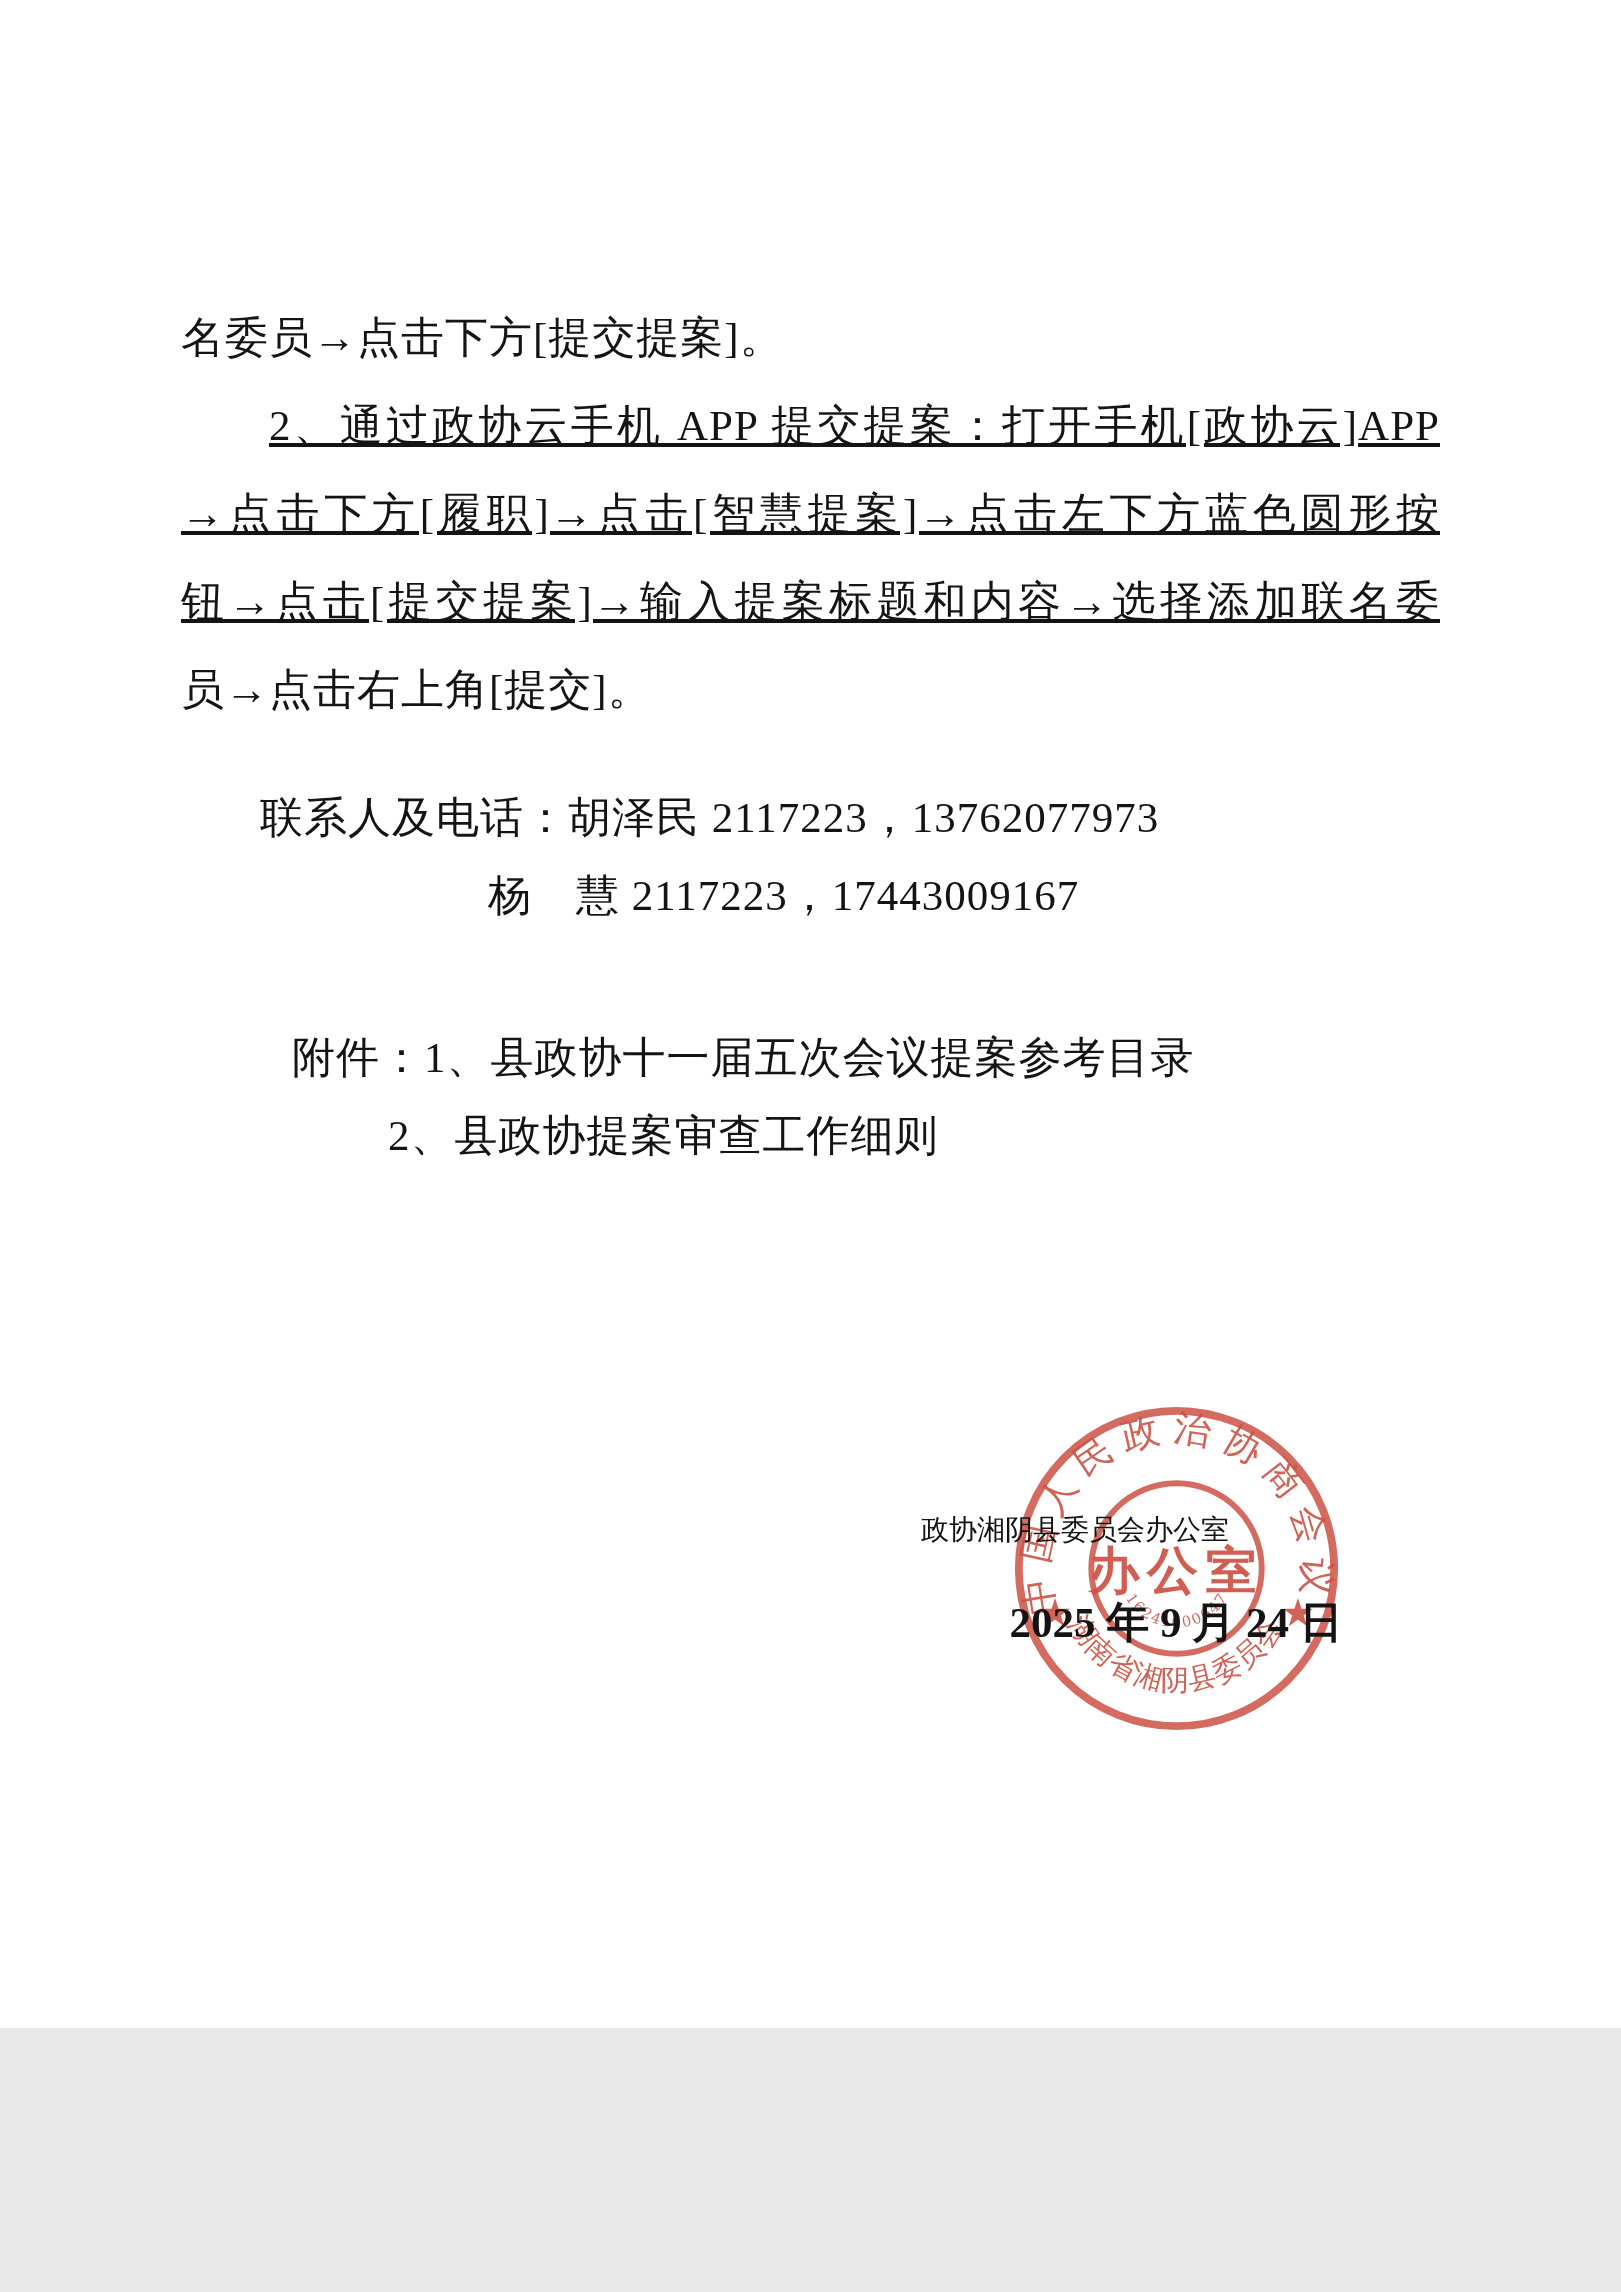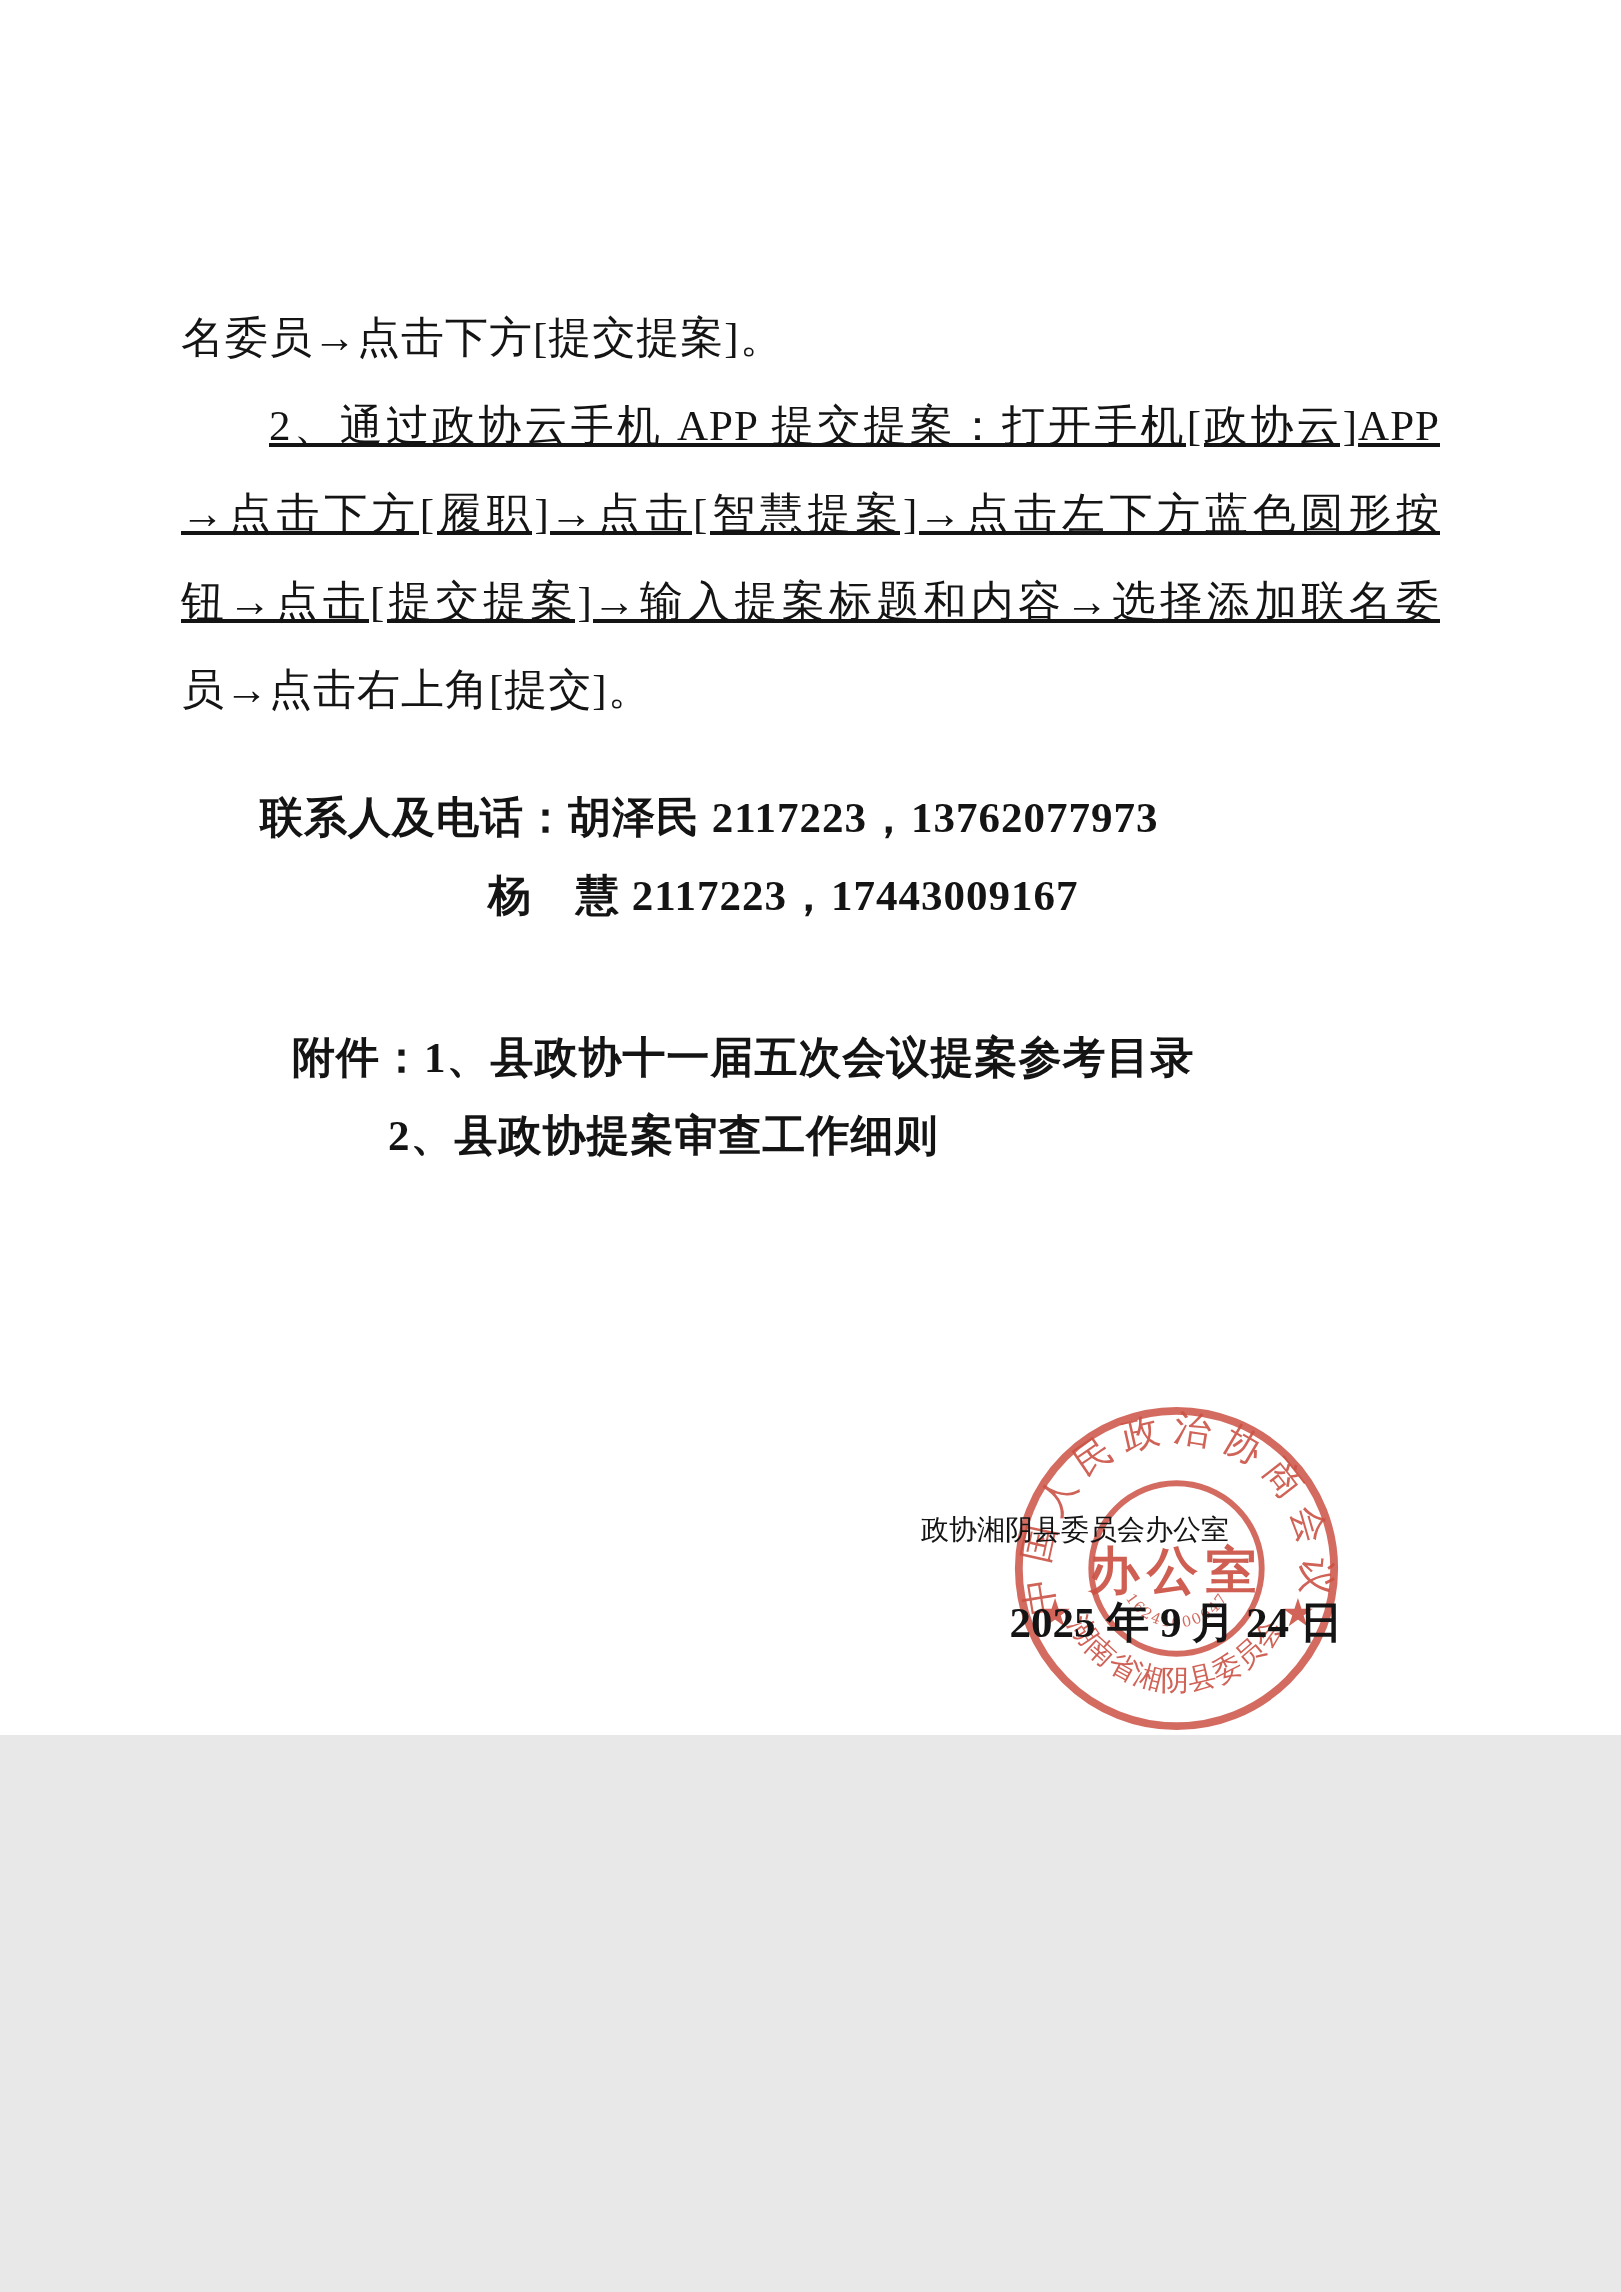--- a/index.html
+++ b/index.html
@@ -1,19 +1,19 @@
 <!DOCTYPE html>
 <html lang="zh"><head>
 <meta charset="utf-8">
 <title>公文 - 第4页</title>
 <style>
   html,body{margin:0;padding:0;background:#e8e8e8;}
   .page{
     position:relative;
-    width:1621px;height:1735px;
+    width:1621px;height:2028px;
     background:#ffffff;
     overflow:hidden;
     font-family:"Liberation Serif","DejaVu Serif",serif;
     color:#141414;
     margin:0 auto;
   }
   
   .bodytext{
     position:absolute;left:181px;top:294px;width:1259px;
     font-size:43px;letter-spacing:1px;
@@ -28,21 +28,21 @@
     text-align-last:justify;
     text-justify:inter-character;
     text-decoration:underline;
   }
   .indent2{padding-left:88px;}
   
   .contact{
     position:absolute;left:260px;top:779px;width:1176px;
     font-size:43px;letter-spacing:1px;
   }
-  .line80{height:78px;line-height:78px;white-space:nowrap;font-weight:bold;}
+  .line80{height:78px;line-height:78px;white-space:nowrap;}
   .contact-line2{padding-left:228px;}
   
   .attachments{
     position:absolute;left:260px;top:1019px;width:1176px;
     font-size:43px;letter-spacing:1px;margin-left:32px;
   }
   .att2{padding-left:96px;}
   
   .signature{
     position:absolute;left:921px;top:1500px;width:510px;

